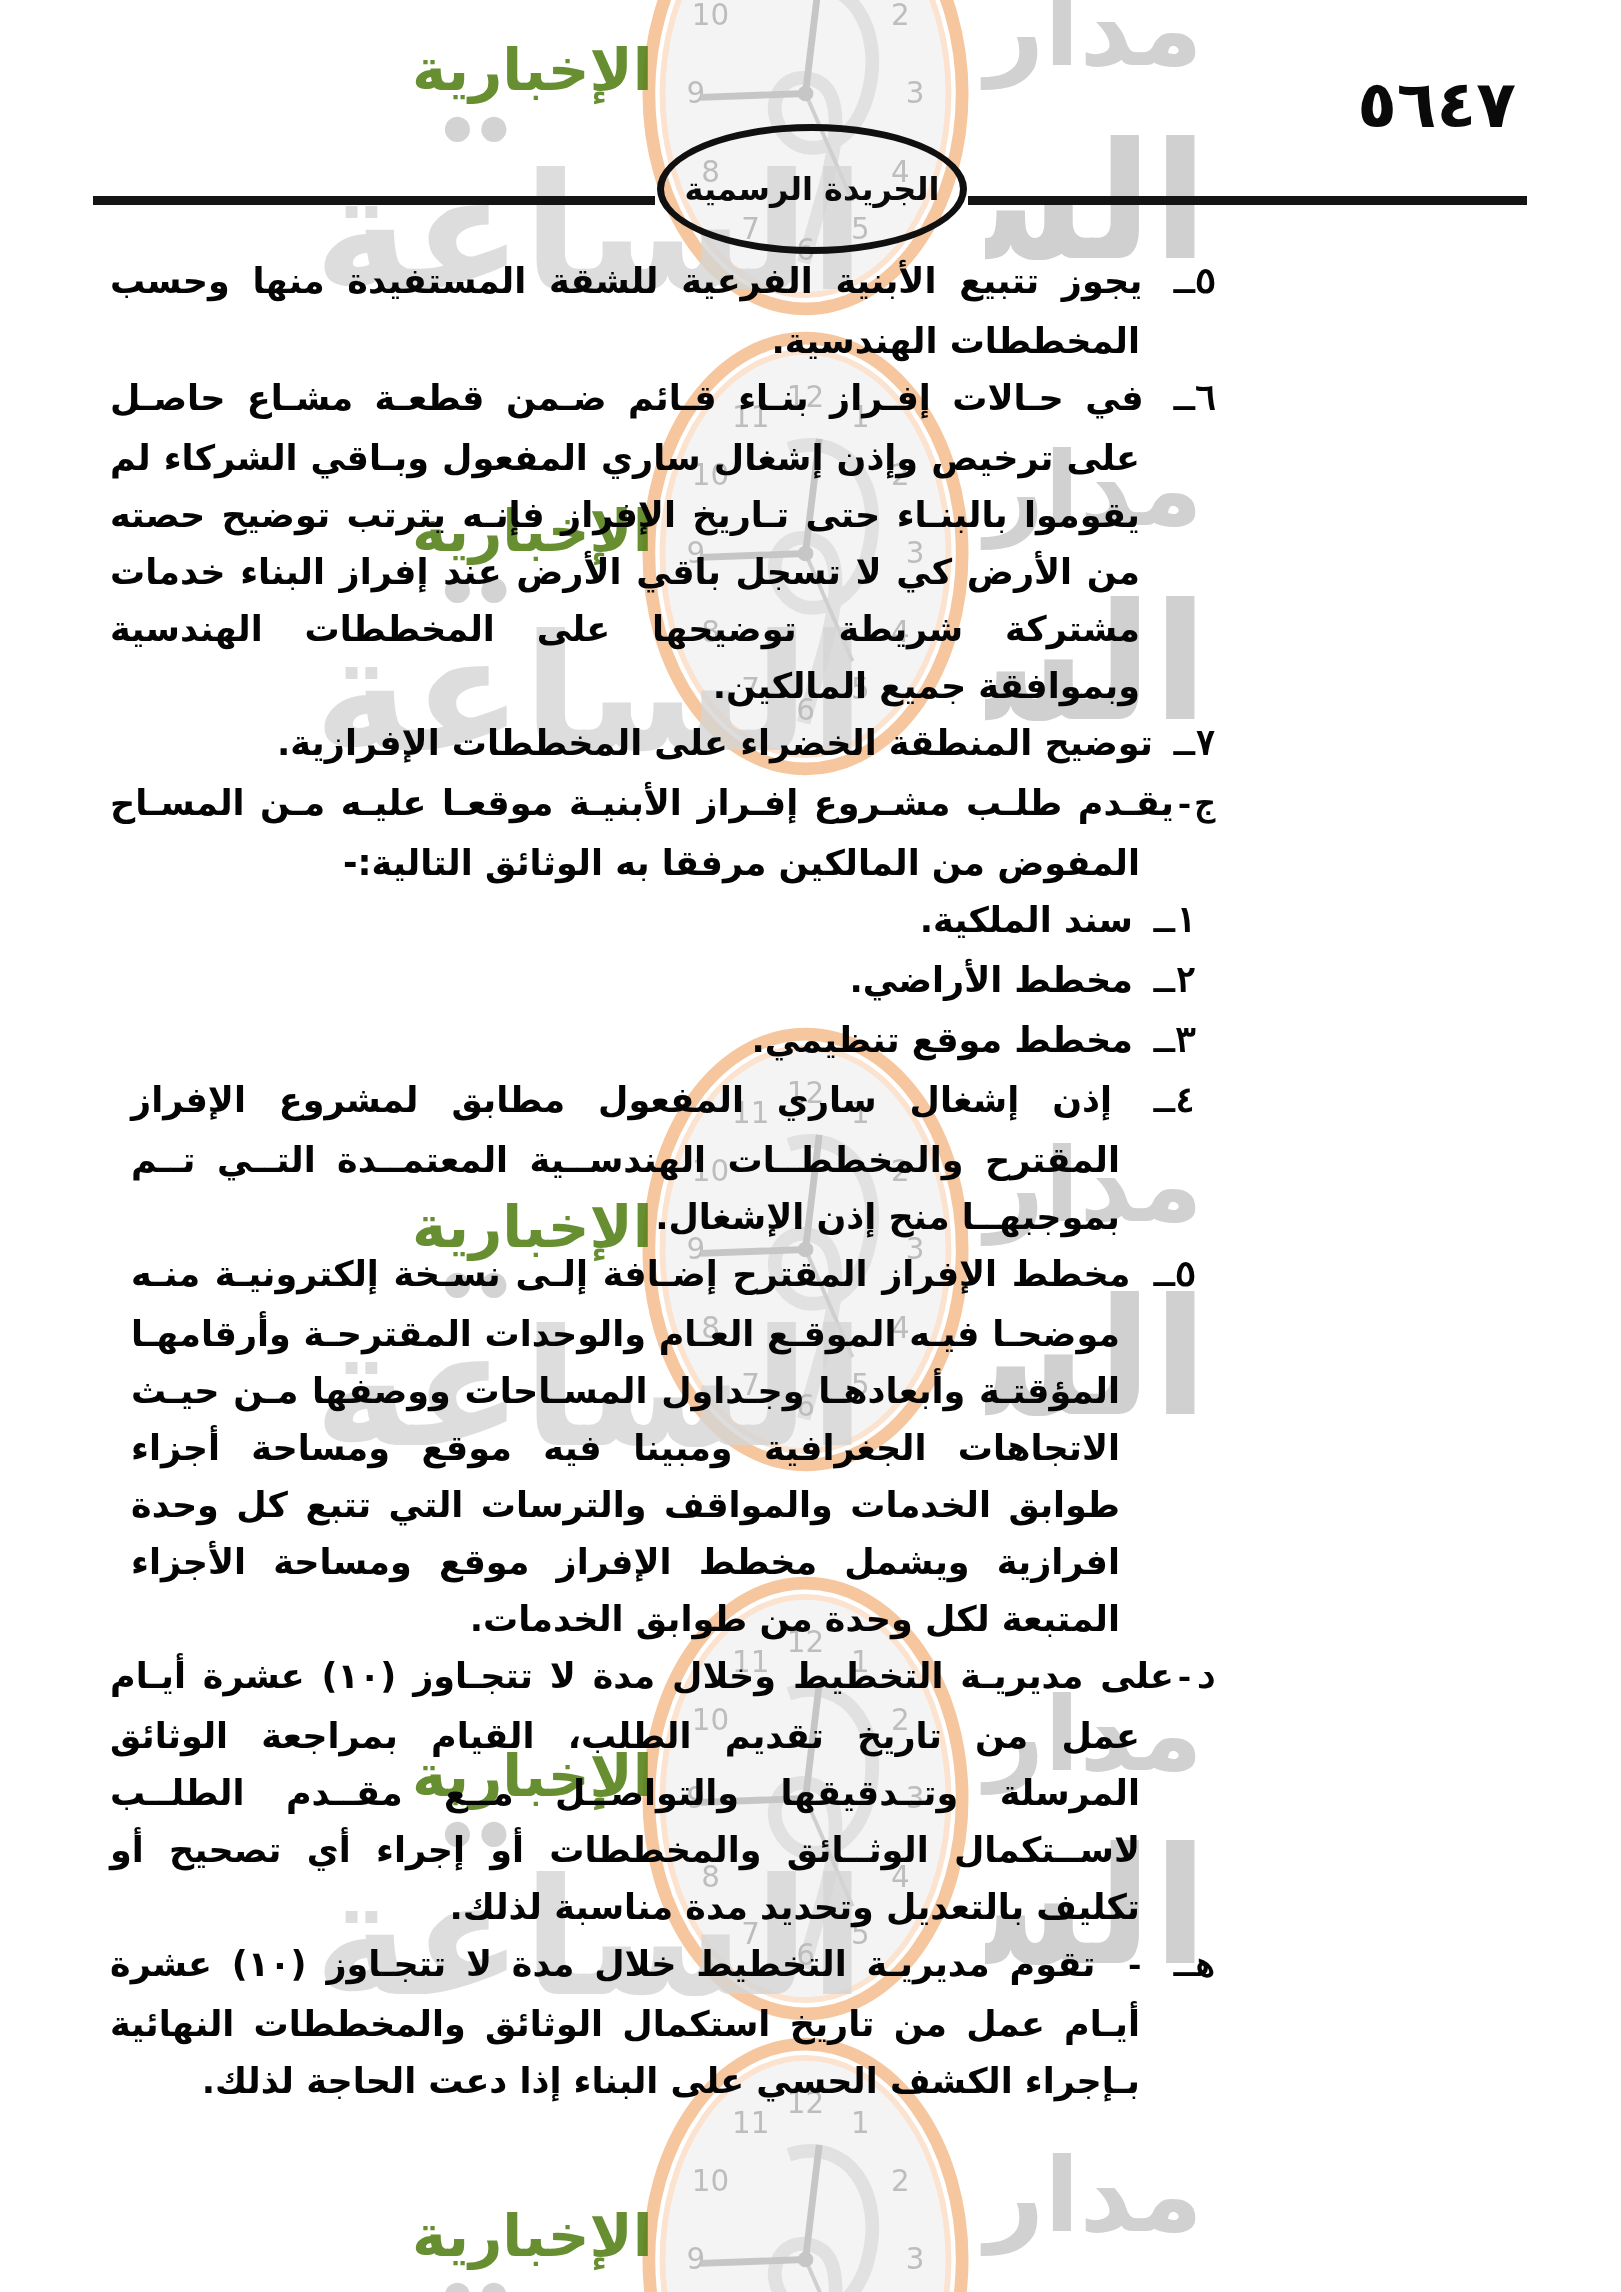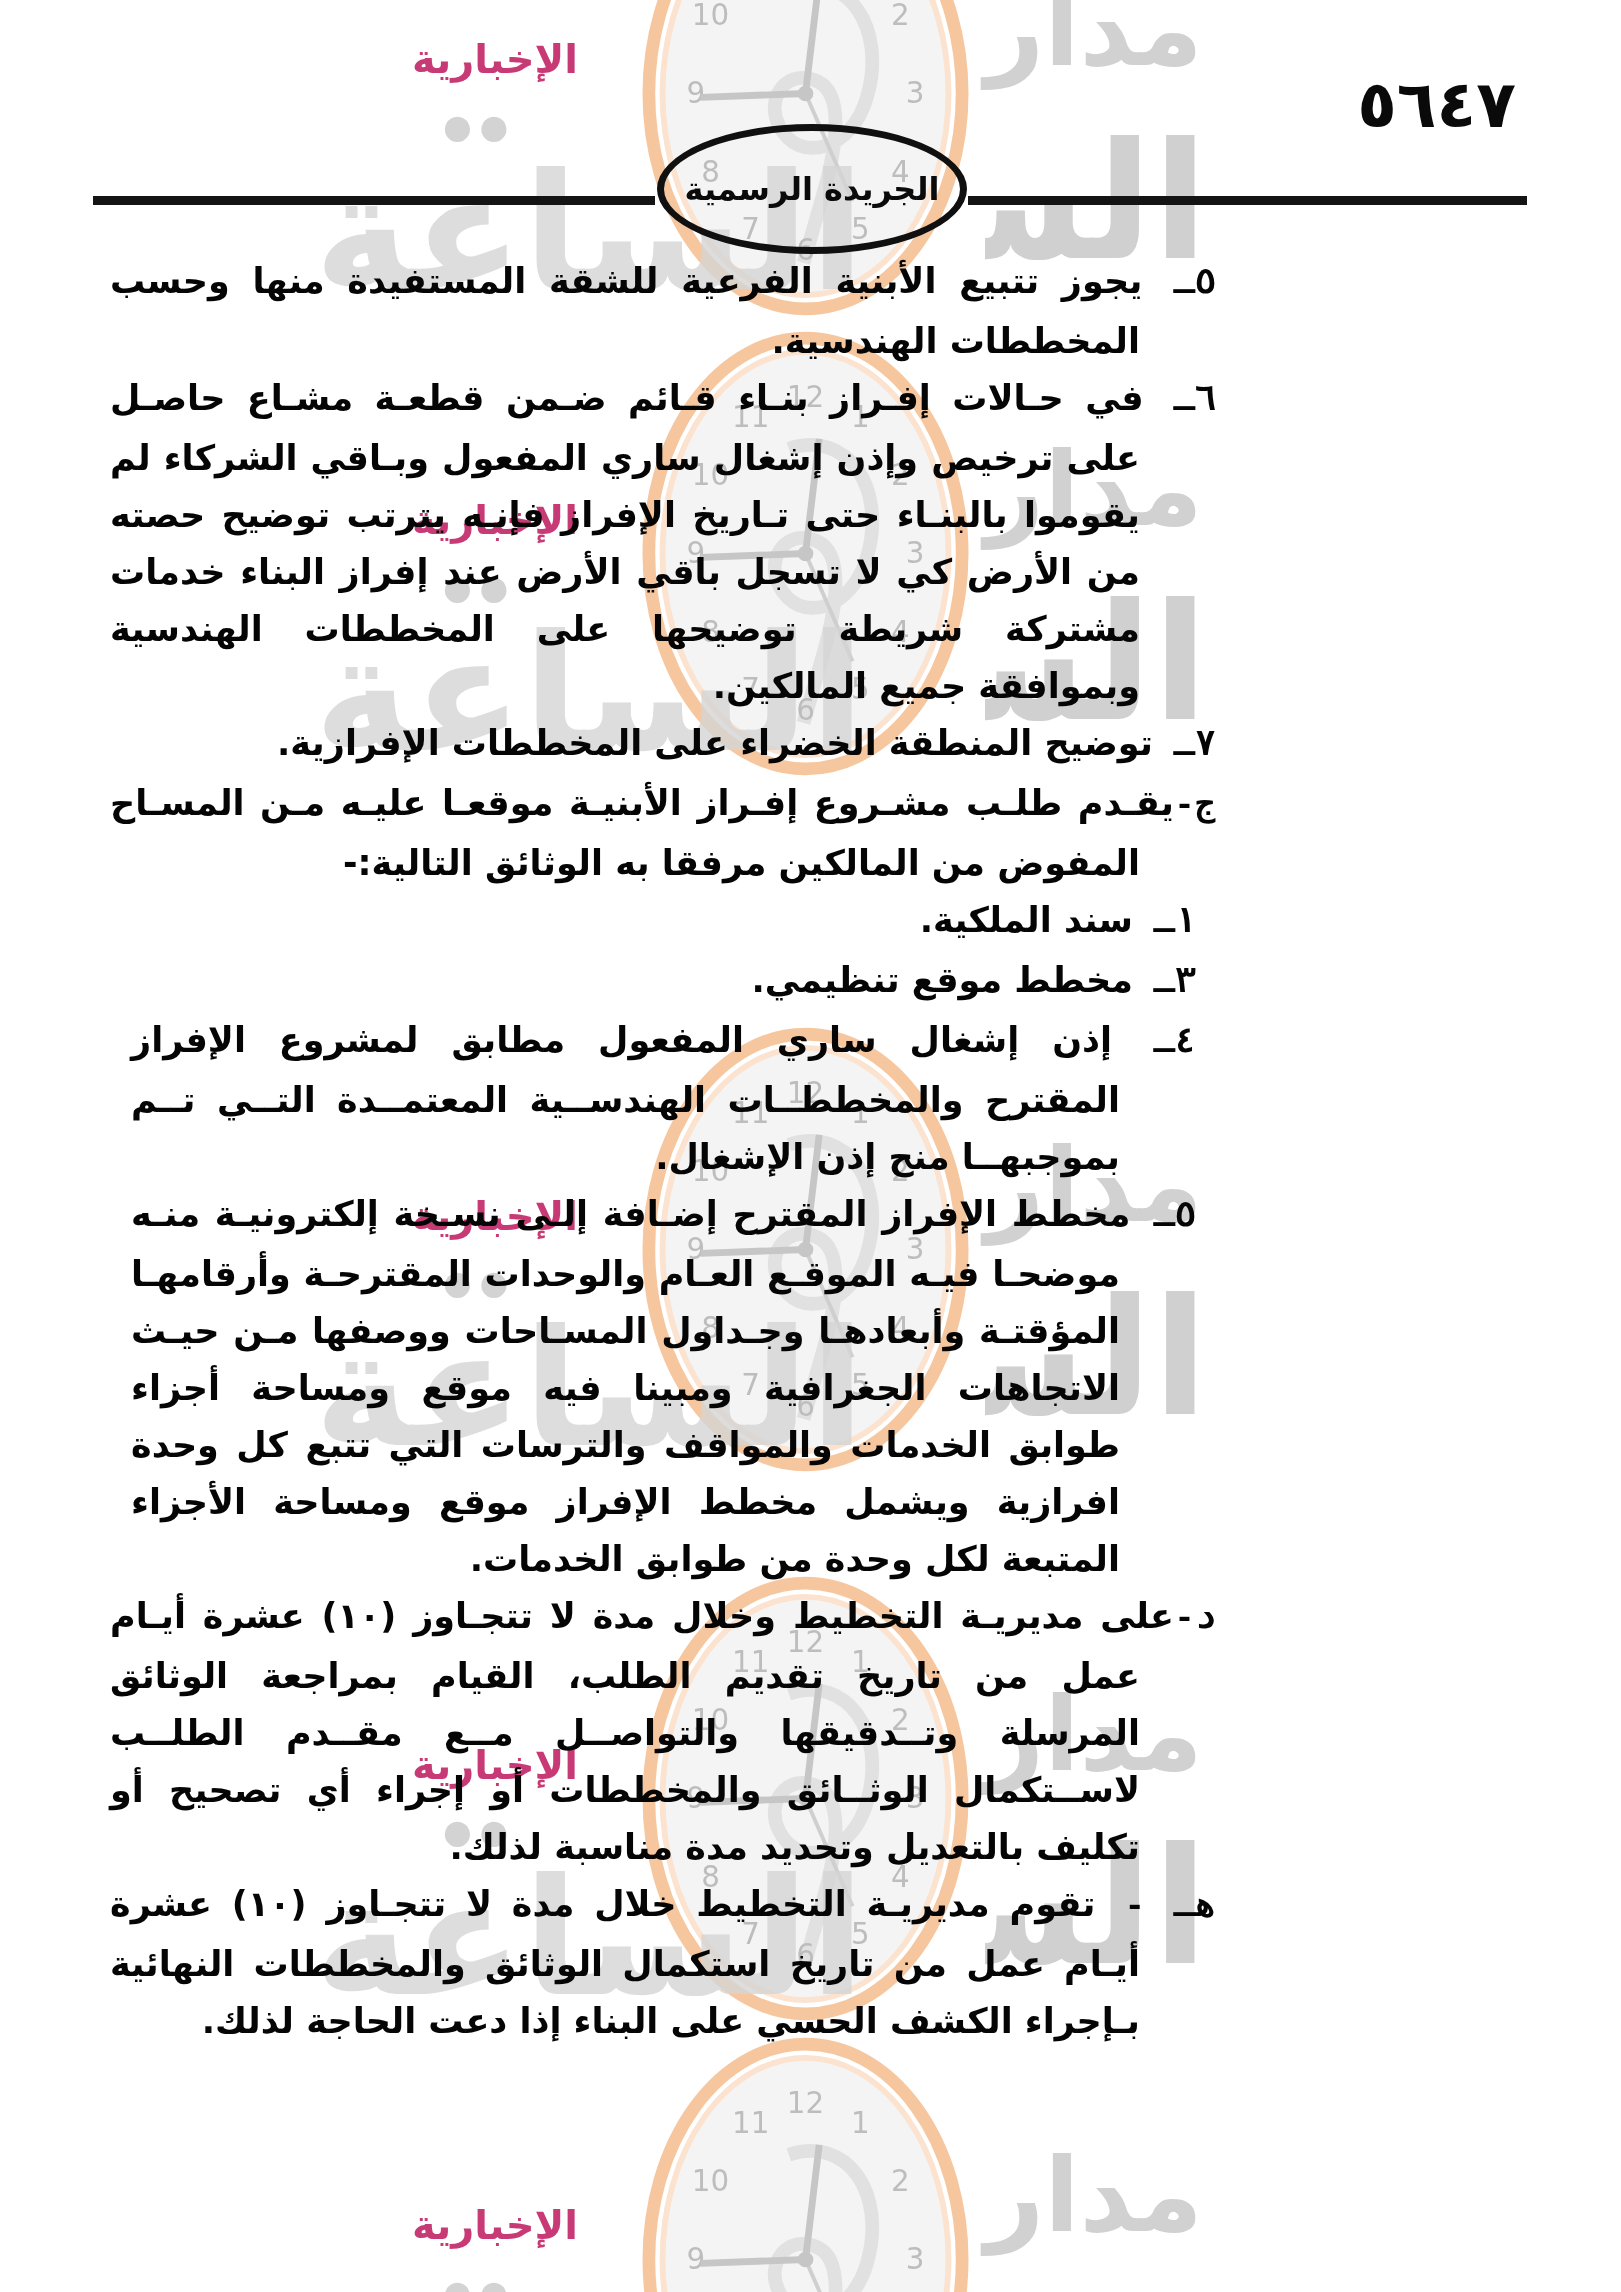--- a/index.html
+++ b/index.html
@@ -7,21 +7,21 @@
     position:relative;
     width:1621px;height:2293px;
     background:#ffffff;
     overflow:hidden;
     font-family:"DejaVu Sans",sans-serif;
   }
   
   #watermark-layer{position:absolute;inset:0;z-index:0;}
   .wm-tile *{white-space:nowrap;}
   .wm-clock{position:absolute;}
-  .wm-ikhbaria{position:absolute;font-size:40px;font-weight:bold;color:#be185d;opacity:.85;}
+  .wm-ikhbaria{position:absolute;font-size:58px;font-weight:bold;color:#4d7c0f;opacity:.85;}
   .wm-dots{position:absolute;font-size:33px;color:#cfcfcf;letter-spacing:7.8px;opacity:.9;}
   .wm-saa-left{position:absolute;font-size:162px;font-weight:bold;color:#d5d5d5;opacity:.8;line-height:1;}
   .wm-madar{position:absolute;font-size:103px;font-weight:bold;color:#c9c9c9;opacity:.85;line-height:1;}
   .wm-saa-right{position:absolute;width:223px;height:323px;overflow:hidden;direction:rtl;text-align:right;}
   .wm-saa-right span{font-size:162px;font-weight:bold;color:#cccccc;opacity:.9;line-height:1.2;}
   
   #header{position:absolute;inset:0;z-index:2;}
   #page-number{
     position:absolute;left:1353px;top:67px;width:167px;
     font-size:65px;font-weight:bold;color:#0a0a0a;text-align:center;direction:rtl;
@@ -217,20 +217,21 @@
       <span id="badge-label">الجريدة الرسمية</span>
     </div>
   </div>
 
   <div id="body-text">
       <p class="clause"><span class="clause-marker">٥ـ </span><span>يجوز تتبيع الأبنية الفرعية للشقة المستفيدة منها وحسب المخططات الهندسية.</span></p>
       <p class="clause"><span class="clause-marker">٦ـ </span><span>في حـالات إفـراز بنـاء قـائم ضـمن قطعـة مشـاع حاصـل على ترخيص وإذن إشغال ساري المفعول وبـاقي الشركاء لم يقوموا بالبنـاء حتى تـاريخ الإفراز فإنـه يترتب توضيح حصته من الأرض كي لا تسجل باقي الأرض عند إفراز البناء خدمات مشتركة شريطة توضيحها على المخططات الهندسية وبموافقة جميع المالكين.</span></p>
       <p class="clause"><span class="clause-marker">٧ـ </span><span>توضيح المنطقة الخضراء على المخططات الإفرازية.</span></p>
       <p class="clause"><span class="clause-marker">ج-</span><span>يقـدم طلـب مشـروع إفـراز الأبنيـة موقعـا عليـه مـن المسـاح المفوض من المالكين مرفقا به الوثائق التالية:-</span></p>
       <p class="clause sub"><span class="clause-marker">١ـ </span><span>سند الملكية.</span></p>
+      <p class="clause sub"><span class="clause-marker">٢ـ </span><span>مخطط الأراضي.</span></p>
       <p class="clause sub"><span class="clause-marker">٣ـ </span><span>مخطط موقع تنظيمي.</span></p>
       <p class="clause sub"><span class="clause-marker">٤ـ </span><span>إذن إشغال ساري المفعول مطابق لمشروع الإفراز المقترح والمخططــات الهندســية المعتمــدة التــي تــم بموجبهــا منح إذن الإشغال.</span></p>
       <p class="clause sub"><span class="clause-marker">٥ـ </span><span>مخطط الإفراز المقترح إضـافة إلـى نسـخة إلكترونيـة منـه موضحـا فيـه الموقـع العـام والوحدات المقترحـة وأرقامهـا المؤقتـة وأبعادهـا وجـداول المسـاحات ووصفها مـن حيـث الاتجاهات الجغرافية ومبينا فيه موقع ومساحة أجزاء طوابق الخدمات والمواقف والترسات التي تتبع كل وحدة افرازية ويشمل مخطط الإفراز موقع ومساحة الأجزاء المتبعة لكل وحدة من طوابق الخدمات.</span></p>
       <p class="clause"><span class="clause-marker">د-</span><span>على مديريـة التخطيط وخلال مدة لا تتجـاوز (١٠) عشرة أيـام عمل من تاريخ تقديم الطلب، القيام بمراجعة الوثائق المرسلة وتــدقيقها والتواصــل مــع مقــدم الطلــب لاســتكمال الوثــائق والمخططات أو إجراء أي تصحيح أو تكليف بالتعديل وتحديد مدة مناسبة لذلك.</span></p>
       <p class="clause"><span class="clause-marker">هـ - </span><span>تقوم مديريـة التخطيط خلال مدة لا تتجـاوز (١٠) عشرة أيـام عمل من تاريخ استكمال الوثائق والمخططات النهائية بـإجراء الكشف الحسي على البناء إذا دعت الحاجة لذلك.</span></p>
     </div>
 
 </div>
 
 

